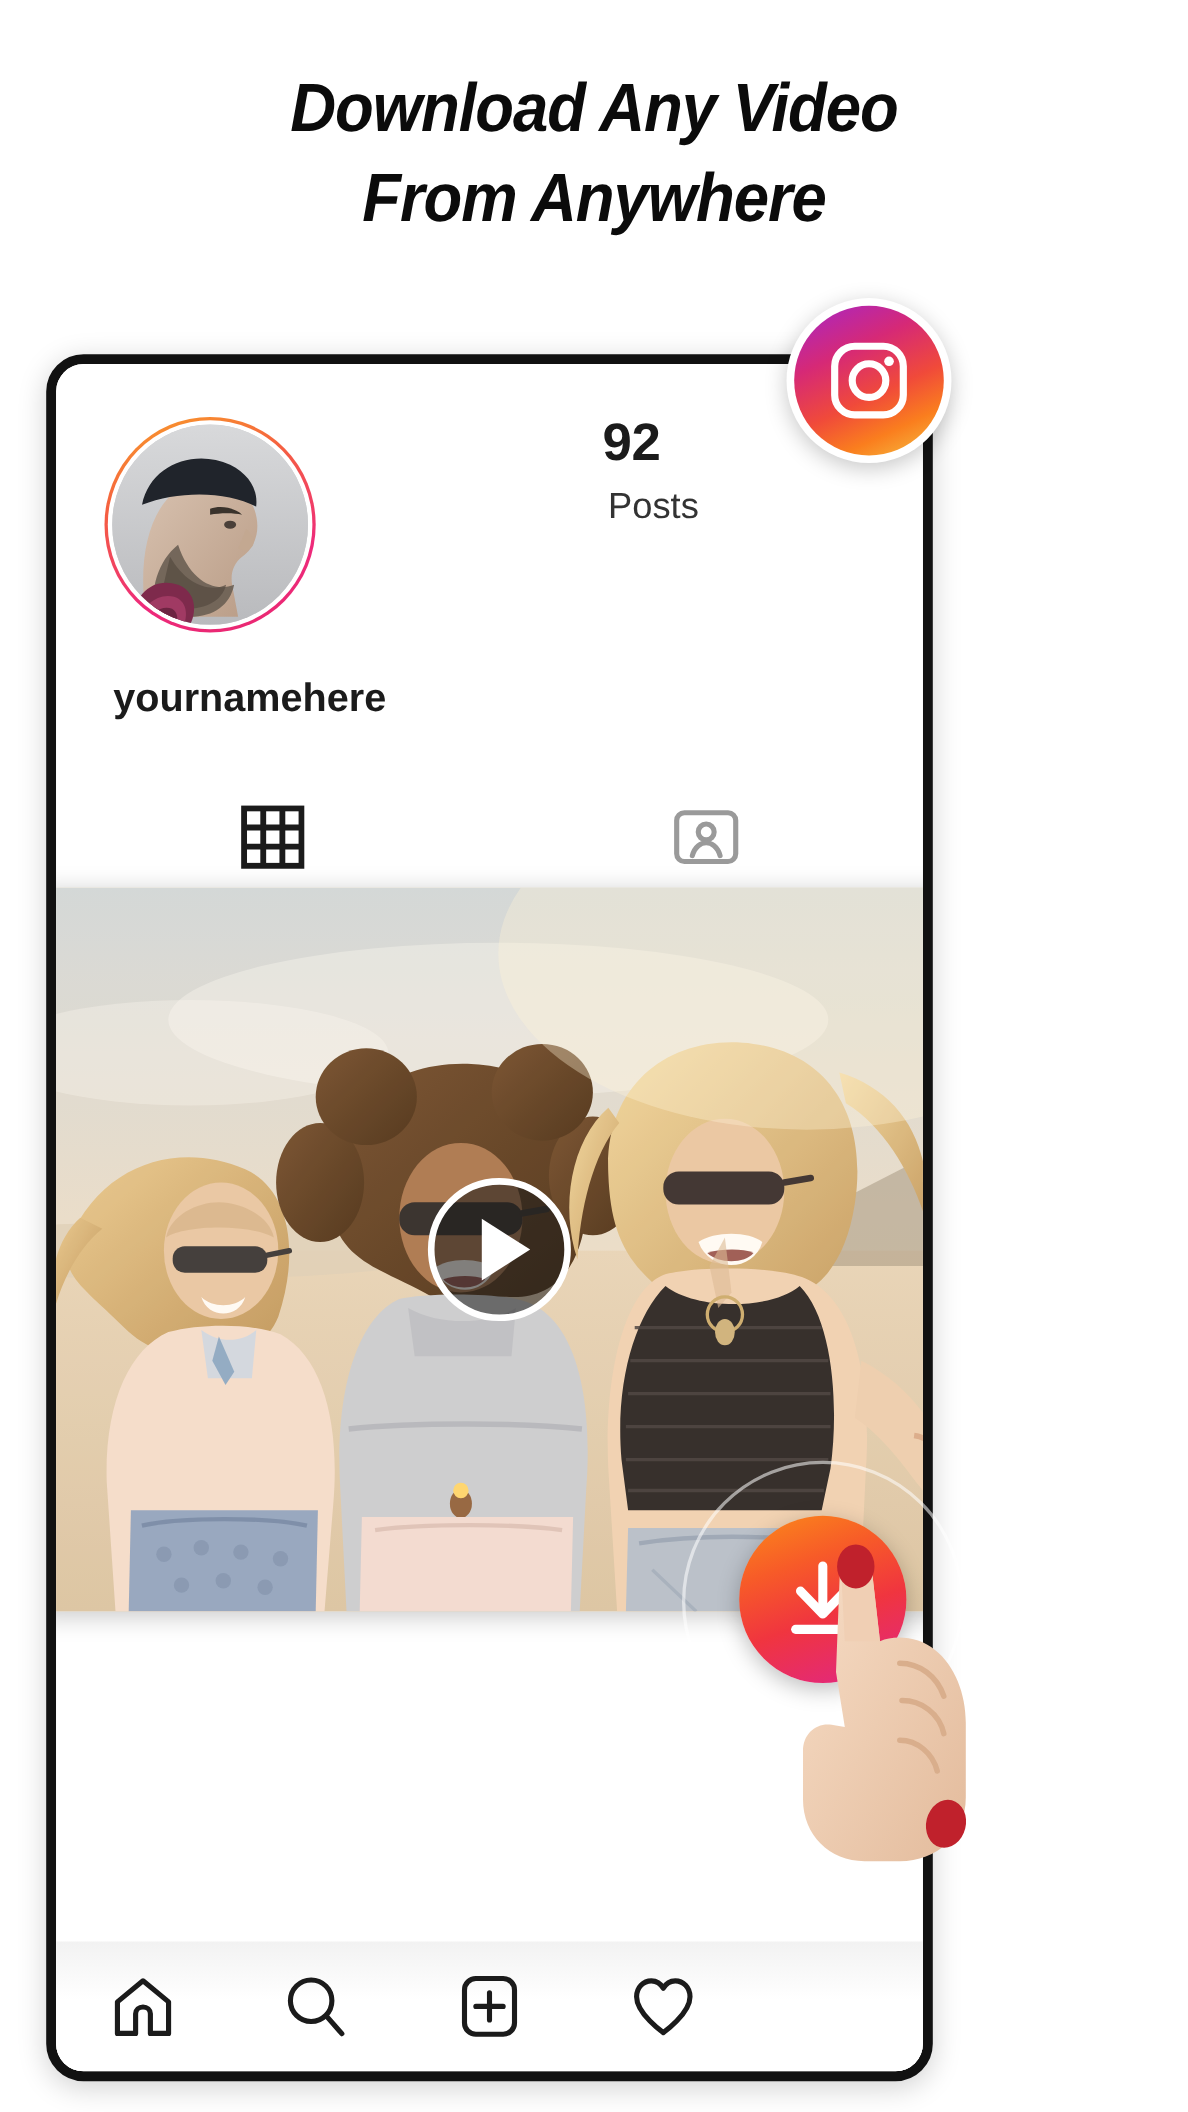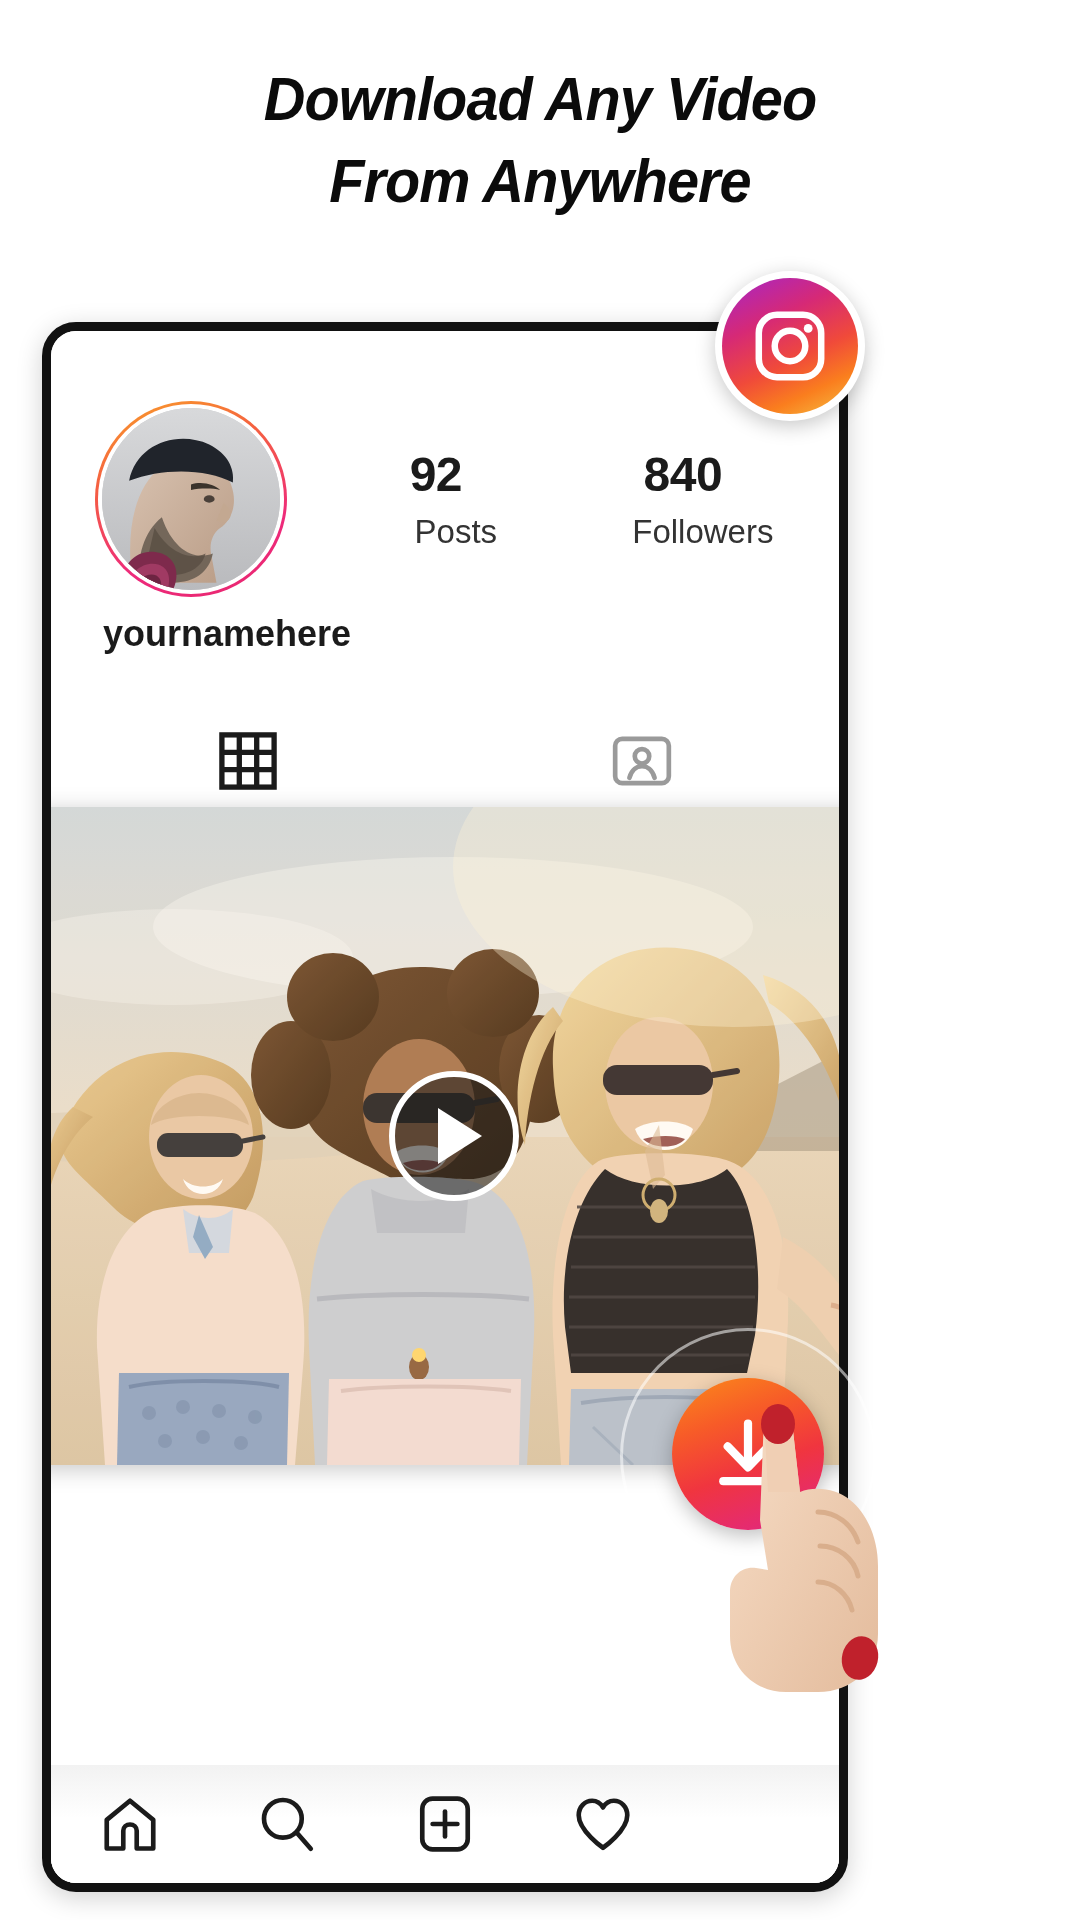--- a/index.html
+++ b/index.html
@@ -33,21 +33,21 @@
     border-radius:34px;
     overflow:hidden;
     box-shadow:0 6px 26px rgba(0,0,0,0.18);
   }
   .phone-inner { position:absolute; inset:0; background:#fff; }
 
   
   .profile-row {
     position:absolute; left:0; top:48px; width:100%;
     height:240px;
-    display:flex; align-items:center;
+    display:flex; align-items:flex-start;
   }
   .avatar-wrap {
     position:relative;
     width:192px; height:196px;
     margin-left:44px;
     border-radius:50%;
     background:linear-gradient(160deg,#f9a227 0%,#f56040 32%,#ee2a7b 70%,#e8276f 100%);
     padding:5px;
     flex:0 0 auto;
   }
@@ -220,24 +220,20 @@
               <path d="M14 100 C16 90 24 84 32 86 C38 88 39 94 37 100 Z" fill="#a03a63"></path>
               <path d="M18 100 C20 94 26 90 31 92 C34 94 34 97 33 100 Z" fill="#6d2442"></path>
             </svg>
           </div>
         </div>
 
         <div class="stats">
           <div class="stat">
             <div class="stat-num">92</div>
             <div class="stat-lbl">Posts</div>
-          </div>
-          <div class="stat">
-            <div class="stat-num">840</div>
-            <div class="stat-lbl">Followers</div>
           </div>
         </div>
       </div>
 
       <div class="username">yournamehere</div>
 
       <div class="tabs">
         <div class="tab">
           <svg class="grid-icon" viewBox="0 0 24 24">
             <rect x="1.2" y="1.2" width="21.6" height="21.6" fill="none" stroke="#1b1b1b" stroke-width="2.2"></rect>

